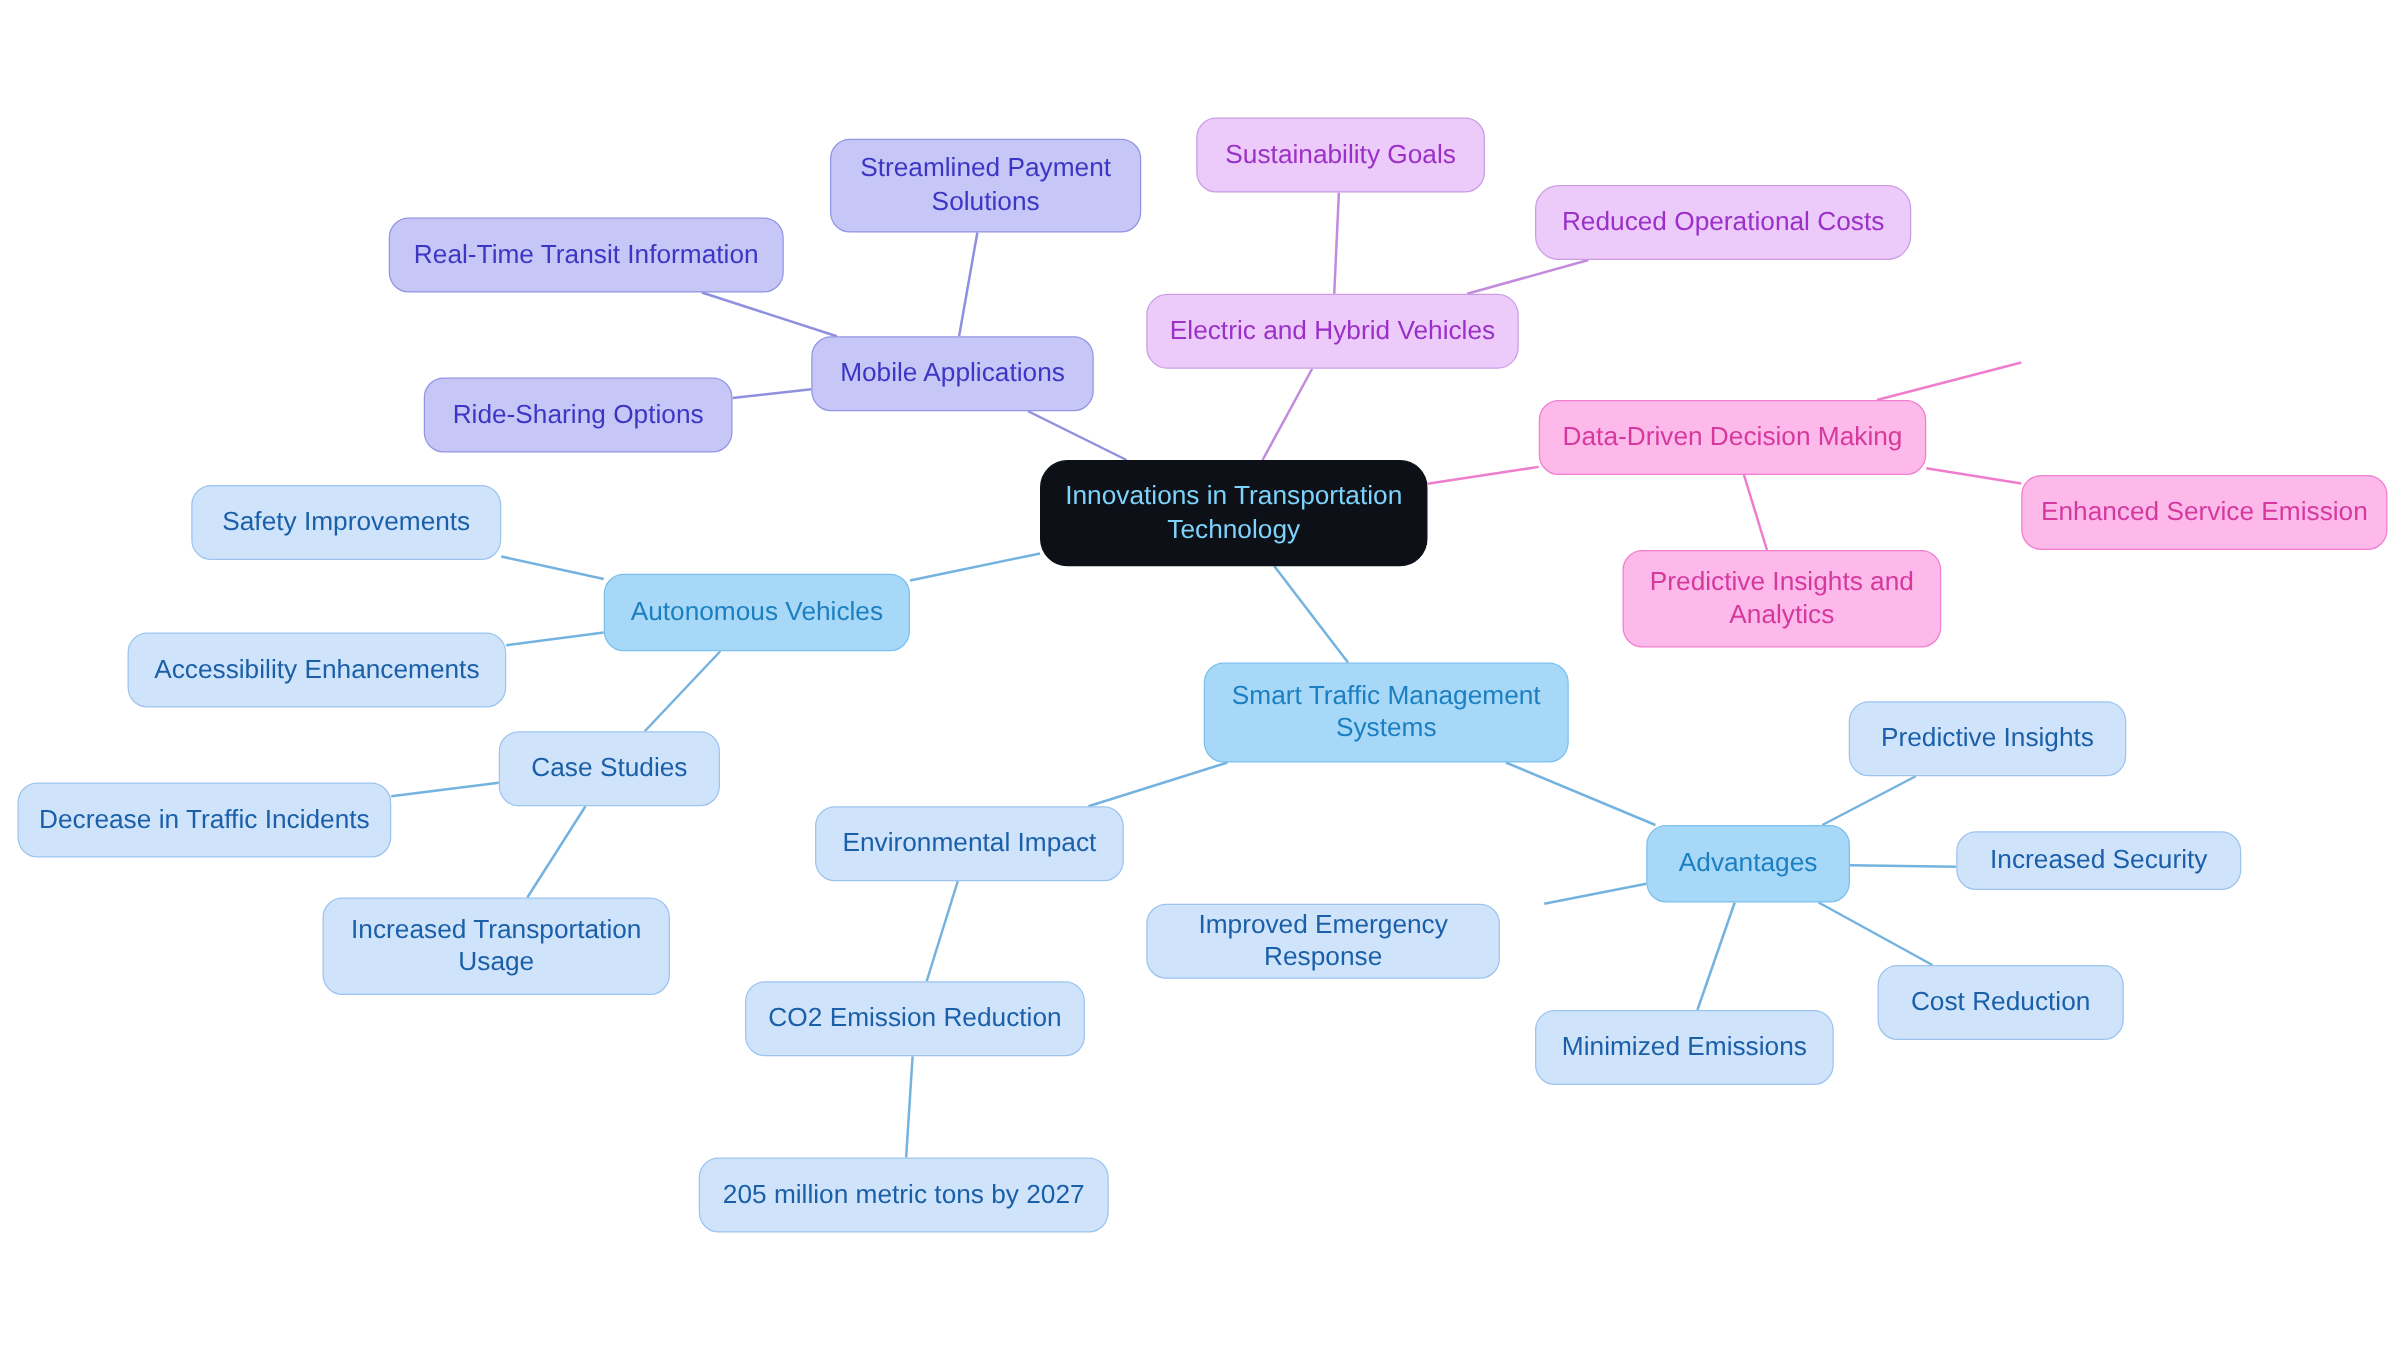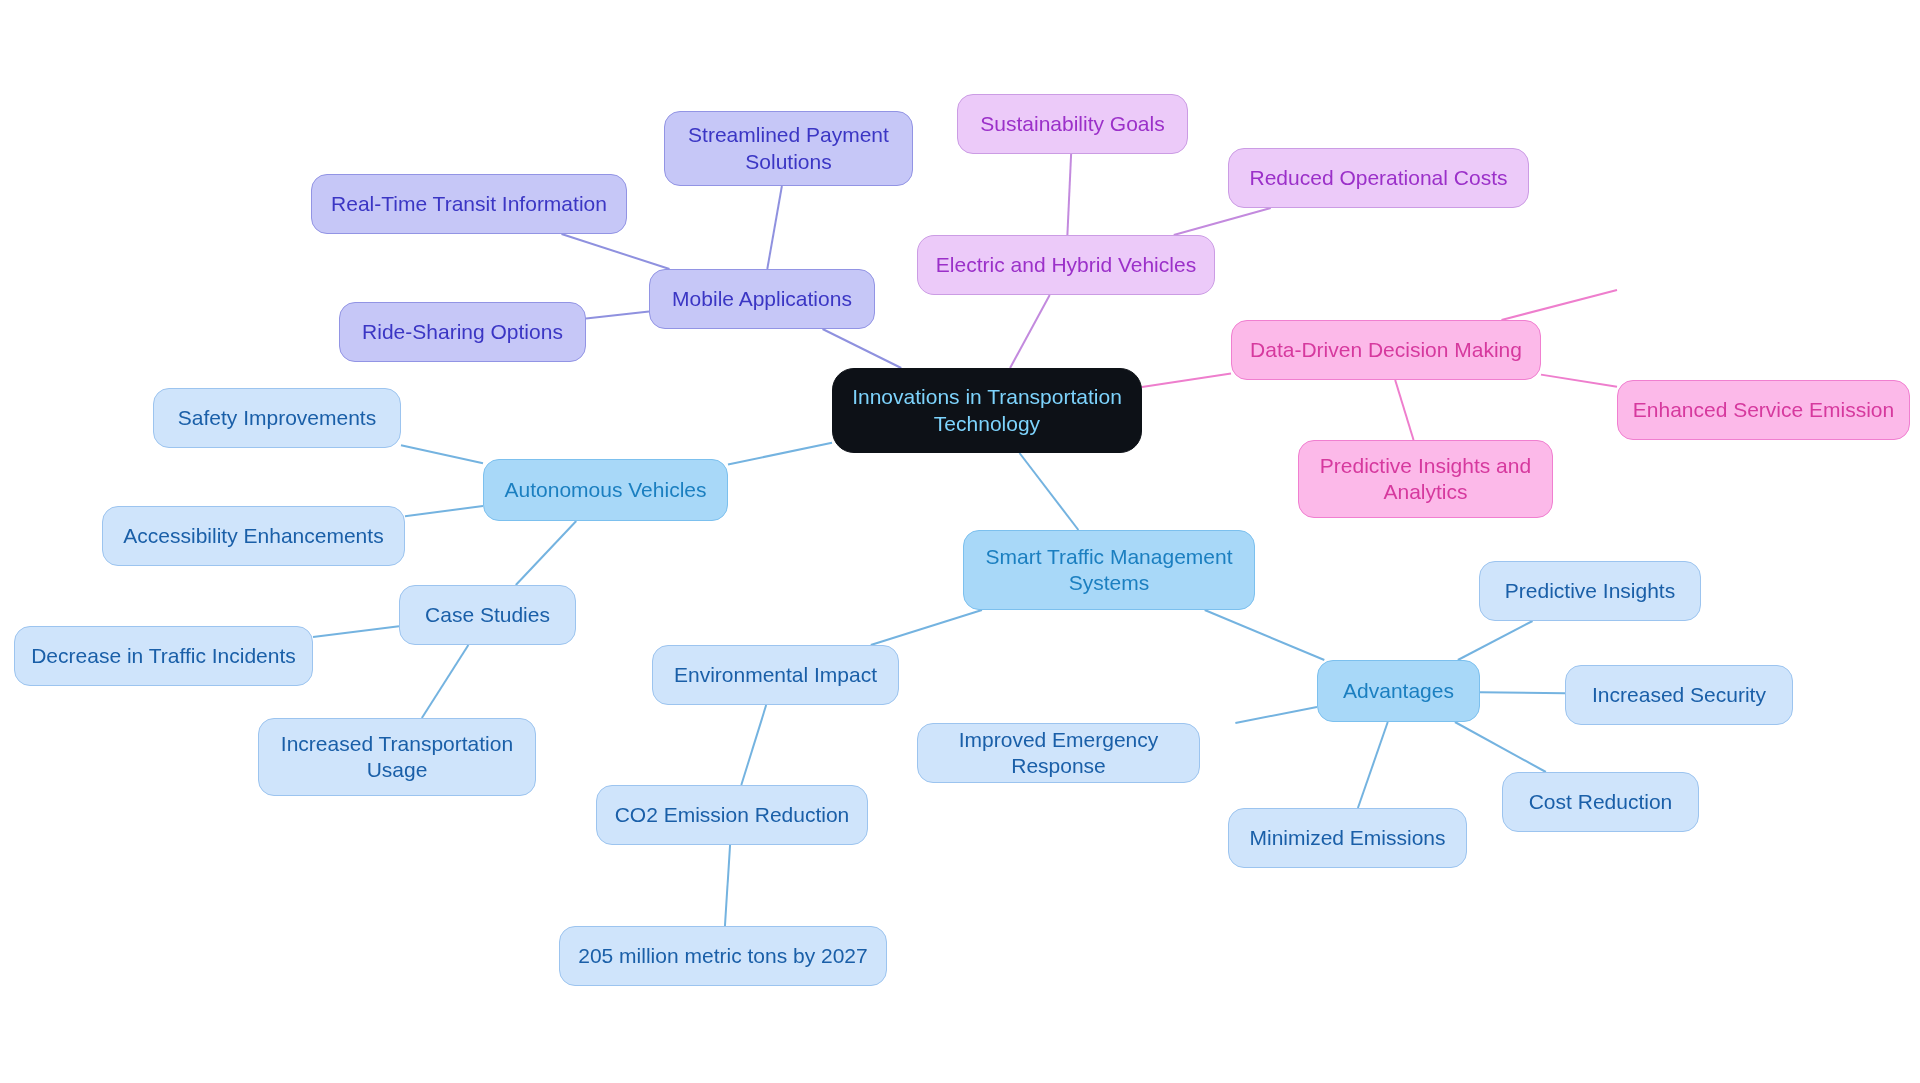--- a/index.html
+++ b/index.html
@@ -132,21 +132,21 @@
 Technology</div>
 
   <div class="node periwinkle" style="left:649px; top:269px; width:226px; height:60px;">Mobile Applications</div>
   <div class="node periwinkle" style="left:664px; top:111px; width:249px; height:75px;">Streamlined Payment
 Solutions</div>
   <div class="node periwinkle" style="left:311px; top:174px; width:316px; height:60px;">Real-Time Transit Information</div>
   <div class="node periwinkle" style="left:339px; top:302px; width:247px; height:60px;">Ride-Sharing Options</div>
 
   <div class="node lavender" style="left:917px; top:235px; width:298px; height:60px;border-radius:17px;">Electric and Hybrid Vehicles</div>
   <div class="node lavender" style="left:957px; top:94px; width:231px; height:60px;">Sustainability Goals</div>
-  <div class="node lavender" style="left:1228px; top:148px; width:301px; height:60px;">Reduced Operational Costs</div>
+  <div class="node lavender" style="left:1228px; top:148px; width:301px; height:60px;border-radius:19px;">Reduced Operational Costs</div>
 
   <div class="node hotpink" style="left:1231px; top:320px; width:310px; height:60px;">Data-Driven Decision Making</div>
   <div class="node hotpink" style="left:1617px; top:380px; width:293px; height:60px;">Enhanced Service Emission</div>
   <div class="node hotpink" style="left:1298px; top:440px; width:255px; height:78px;">Predictive Insights and
 Analytics</div>
 
   <div class="node blue-branch" style="left:483px; top:459px; width:245px; height:62px;">Autonomous Vehicles</div>
   <div class="node blue-leaf" style="left:153px; top:388px; width:248px; height:60px;">Safety Improvements</div>
   <div class="node blue-leaf" style="left:102px; top:506px; width:303px; height:60px;">Accessibility Enhancements</div>
   <div class="node blue-leaf" style="left:399px; top:585px; width:177px; height:60px;">Case Studies</div>
@@ -155,17 +155,17 @@
 Usage</div>
 
   <div class="node blue-branch" style="left:963px; top:530px; width:292px; height:80px;">Smart Traffic Management
 Systems</div>
   <div class="node blue-leaf" style="left:652px; top:645px; width:247px; height:60px;">Environmental Impact</div>
   <div class="node blue-leaf" style="left:596px; top:785px; width:272px; height:60px;">CO2 Emission Reduction</div>
   <div class="node blue-leaf" style="left:559px; top:926px; width:328px; height:60px;">205 million metric tons by 2027</div>
   <div class="node blue-branch" style="left:1317px; top:660px; width:163px; height:62px;">Advantages</div>
   <div class="node blue-leaf" style="left:917px; top:723px; width:283px; height:60px;">Improved Emergency Response</div>
   <div class="node blue-leaf" style="left:1479px; top:561px; width:222px; height:60px;">Predictive Insights</div>
-  <div class="node blue-leaf" style="left:1565px; top:665px; width:228px; height:60px;">Increased Security</div>
+  <div class="node blue-leaf" style="left:1565px; top:665px; width:228px; height:47px;">Increased Security</div>
   <div class="node blue-leaf" style="left:1502px; top:772px; width:197px; height:60px;">Cost Reduction</div>
   <div class="node blue-leaf" style="left:1228px; top:808px; width:239px; height:60px;">Minimized Emissions</div>
 
 </div>
 
 </body></html>

